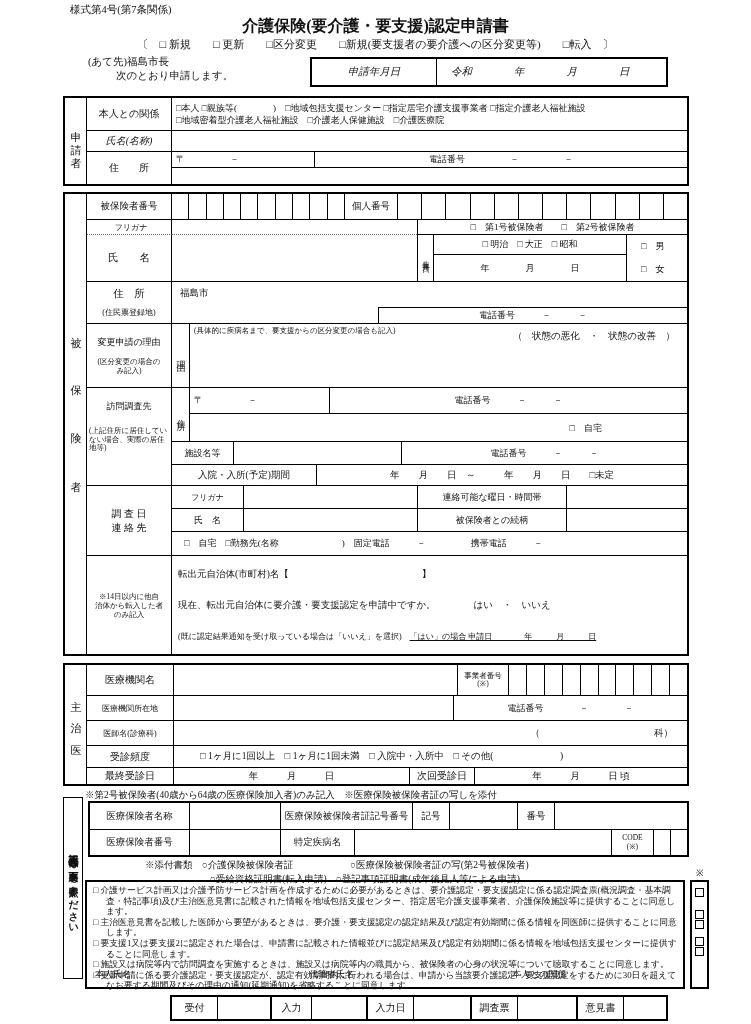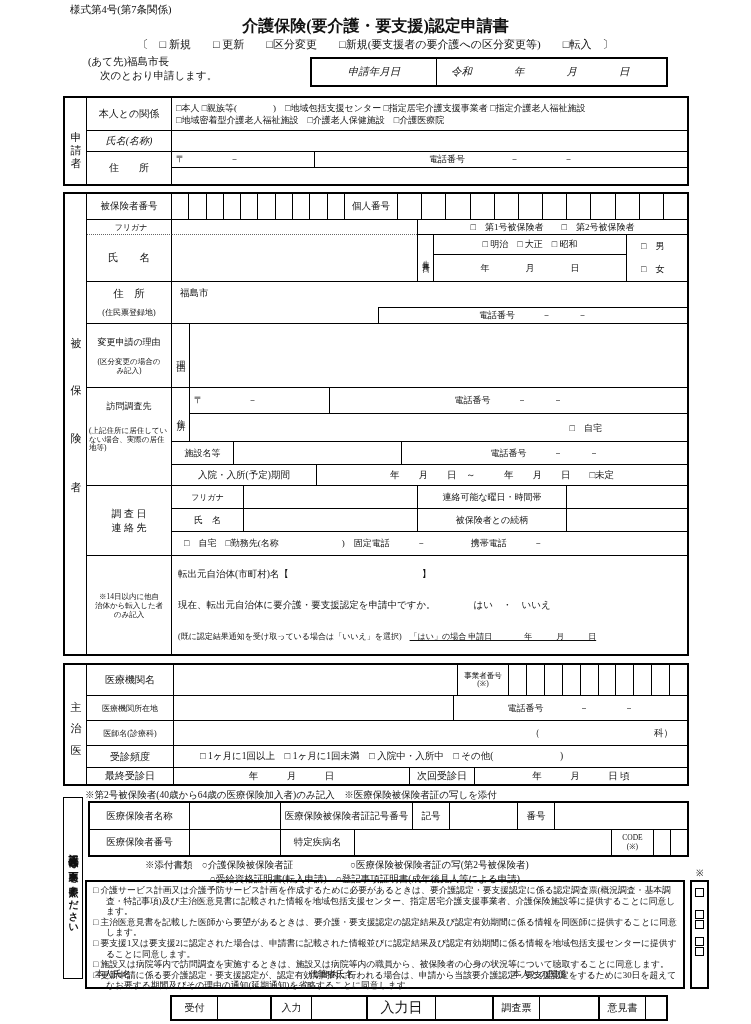--- a/index.html
+++ b/index.html
@@ -33,21 +33,21 @@
 </style>
 </head>
 <body>
 
 <div id="page">
 
   <div class="abs" style="left:70px;top:3px;font-size:10.5px;">様式第4号(第7条関係)</div>
   <div class="abs c s11" style="left:0;top:37px;width:751px;">〔　□ 新規　　□ 更新　　□区分変更　　□新規(要支援者の要介護への区分変更等)　　□転入　〕</div>
   <div class="abs c bold" style="left:0;top:16px;width:751px;font-size:16px;">介護保険(要介護・要支援)認定申請書</div>
   <div class="abs" style="left:88px;top:55px;font-size:10.5px;">(あて先)福島市長</div>
-  <div class="abs" style="left:100px;top:69px;font-size:10.5px;">次のとおり申請します。</div>
+  <div class="abs" style="left:116px;top:69px;font-size:10.5px;">次のとおり申請します。</div>
   <div class="abs thick fx" style="left:310px;top:57px;width:358px;height:30px;font-style:italic;">
     <div class="c br" style="width:125px;font-size:10.5px;">申請年月日</div>
     <div class="cl" style="flex:1;font-size:10.5px;padding-left:14px;">令和　　　　年　　　　月　　　　日</div>
   </div>
 
   <div class="abs thick fx" style="left:63px;top:96px;width:626px;height:90px;">
     <div class="c br" style="width:22px;">
       <span class="v" style="letter-spacing:13px;font-size:11px;">申請者</span>
     </div>
     <div class="col" style="flex:1;">
@@ -145,20 +145,24 @@
 
 
       <div class="fx bb" style="height:64px;">
         <div class="col c br" style="width:85px;">
           <div class="s9">変更申請の理由</div>
           <div class="s7 pre c" style="margin-top:8px;line-height:9px;">(区分変更の場合の
 み記入)</div>
         </div>
         <div class="c br" style="width:18px;">
           <span class="v s9" style="letter-spacing:3px;">理由</span>
+        </div>
+        <div style="flex:1;position:relative;">
+          <div class="abs s7" style="left:4px;top:2px;">(具体的に疾病名まで、要支援からの区分変更の場合も記入)</div>
+          <div class="abs s95" style="right:12px;top:6px;">（　状態の悪化　・　状態の改善　）</div>
         </div>
       </div>
 
       <div class="fx bb" style="height:98px;">
         <div class="col br" style="width:85px;align-items:center;">
           <div class="s9" style="margin-top:12px;">訪問調査先</div>
           <div class="s7" style="margin-top:14px;padding:0 2px;line-height:8.5px;">(上記住所に居住していない場合、実際の居住地等)</div>
         </div>
         <div class="col" style="flex:1;">
           <div class="fx bb" style="height:54px;">
@@ -320,21 +324,21 @@
     <div class="csb" style="margin-top:1px;"></div>
     <div class="csb" style="margin-top:8px;"></div>
     <div class="csb" style="margin-top:1px;"></div>
   </div>
 
   <div class="abs thick fx" style="left:170px;top:995px;width:498px;height:26px;">
     <div class="c br" style="width:46px;font-size:10px;">受付</div>
     <div style="width:54px;border-right:2px solid #000;"></div>
     <div class="c br" style="width:40px;font-size:10px;">入力</div>
     <div style="width:56px;border-right:2px solid #000;"></div>
-    <div class="c br" style="width:68px;font-size:14px;">入力日</div>
+    <div class="c br" style="width:46px;font-size:10px;">入力日</div>
     <div style="width:58px;border-right:2px solid #000;"></div>
     <div class="c br" style="width:46px;font-size:10px;">調査票</div>
     <div style="width:60px;border-right:2px solid #000;"></div>
     <div class="c br" style="width:46px;font-size:10px;">意見書</div>
     <div style="flex:1;"></div>
   </div>
 
 </div>
 
 </body></html>

